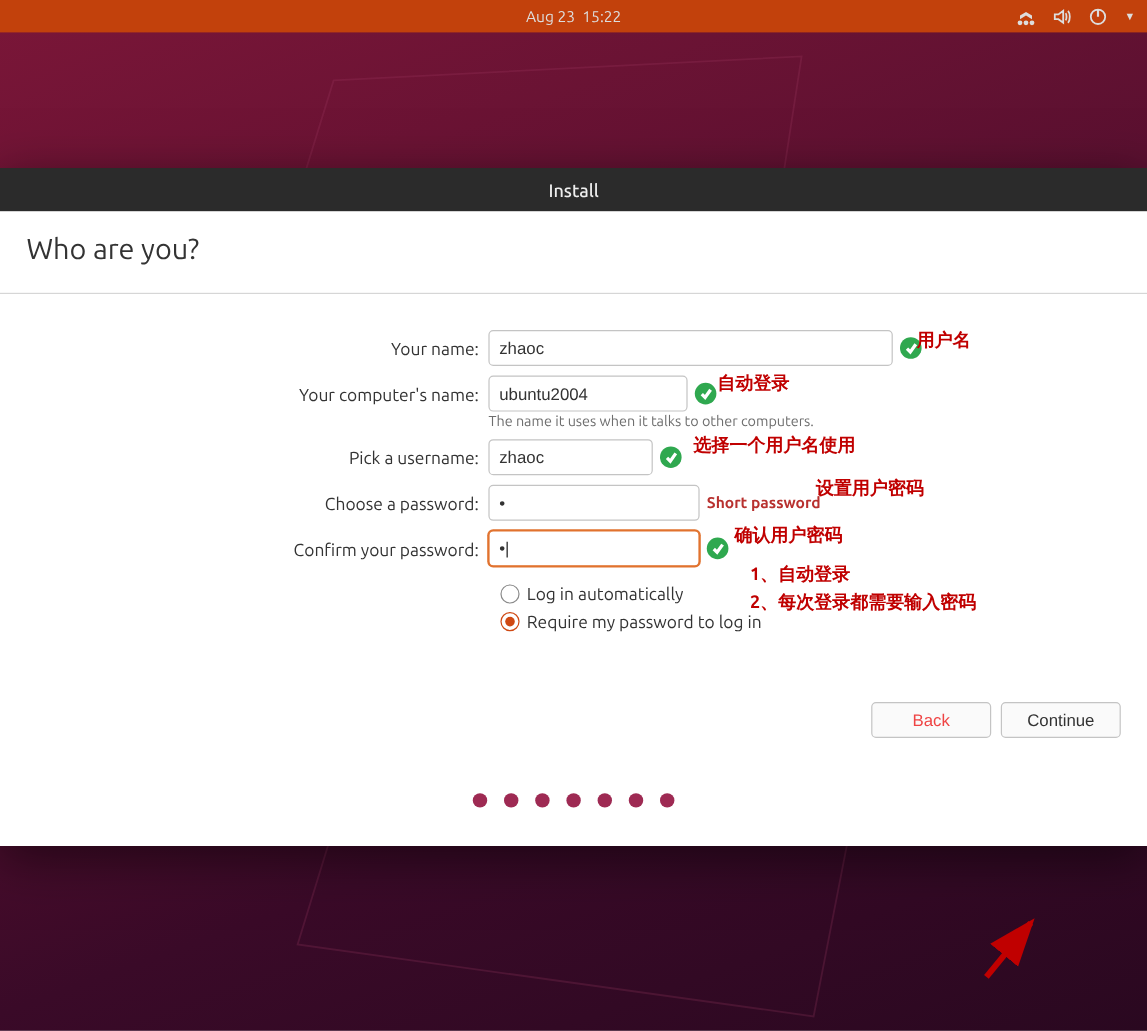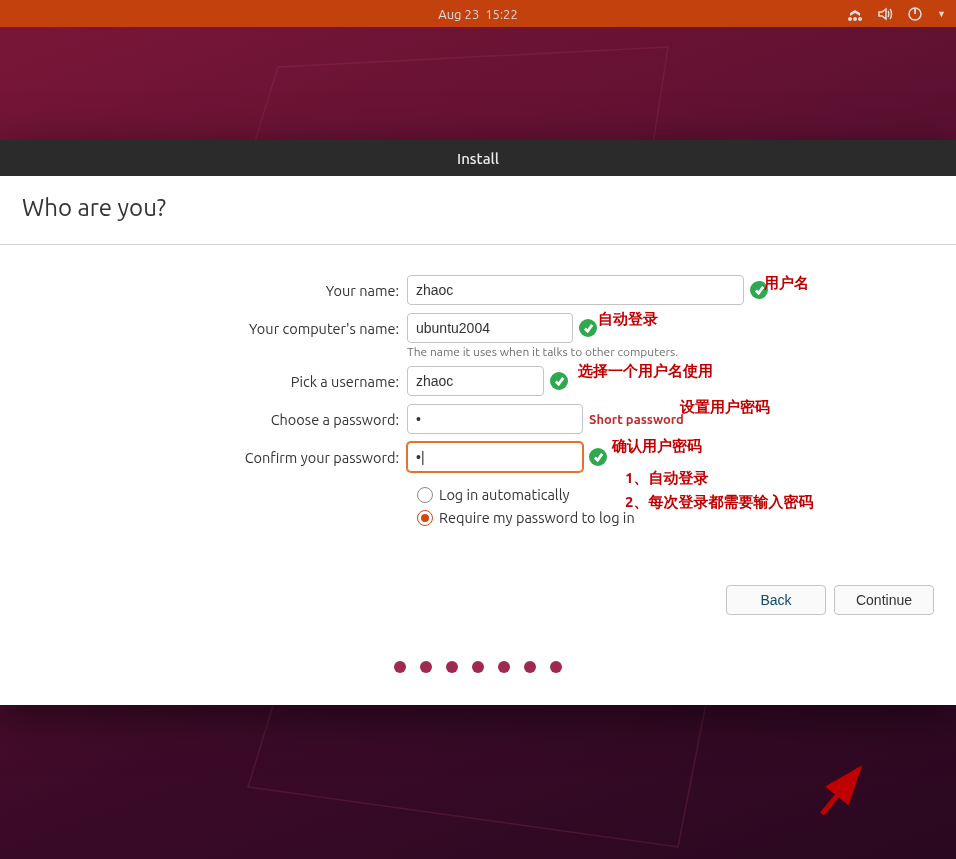--- a/index.html
+++ b/index.html
@@ -101,21 +101,21 @@
     }
     .opt-row { margin-left: 395px; display:flex; align-items:center; margin-bottom: 6px; font-size: 14.5px; cursor: pointer; }
     .buttons { position:absolute; right: 22px; bottom: 90px; display:flex; gap:8px; }
     .btn {
       min-width: 100px; height: 30px;
       border: 1px solid #c4c4c4; border-radius: 4px;
       background: #fafafa; color: #333;
       font-size: 14px; cursor: pointer;
       padding: 0 18px;
     }
-    .btn[disabled] { color: #0c4a6e; cursor: default; margin-left: 32px; }
+    .btn[disabled] { color: #ef4444; cursor: default; margin-left: 32px; }
     .dots { position:absolute; bottom: 32px; left: 50%; transform: translateX(-50%); display:flex; gap: 14px; }
     .dot { width: 12px; height: 12px; border-radius: 50%; background: #9e2a53; }
     .annot { position:absolute; font-weight: bold; color: #c00000; font-size: 15px; pointer-events:none; z-index:20; }
     .arrow { position:absolute; bottom: 37px; right: 82px; z-index:20; pointer-events:none; }
     .arrow svg { width: 60px; height: 60px; }
   </style>
 </head>
 <body>
 
 <div class="bg-decor">

